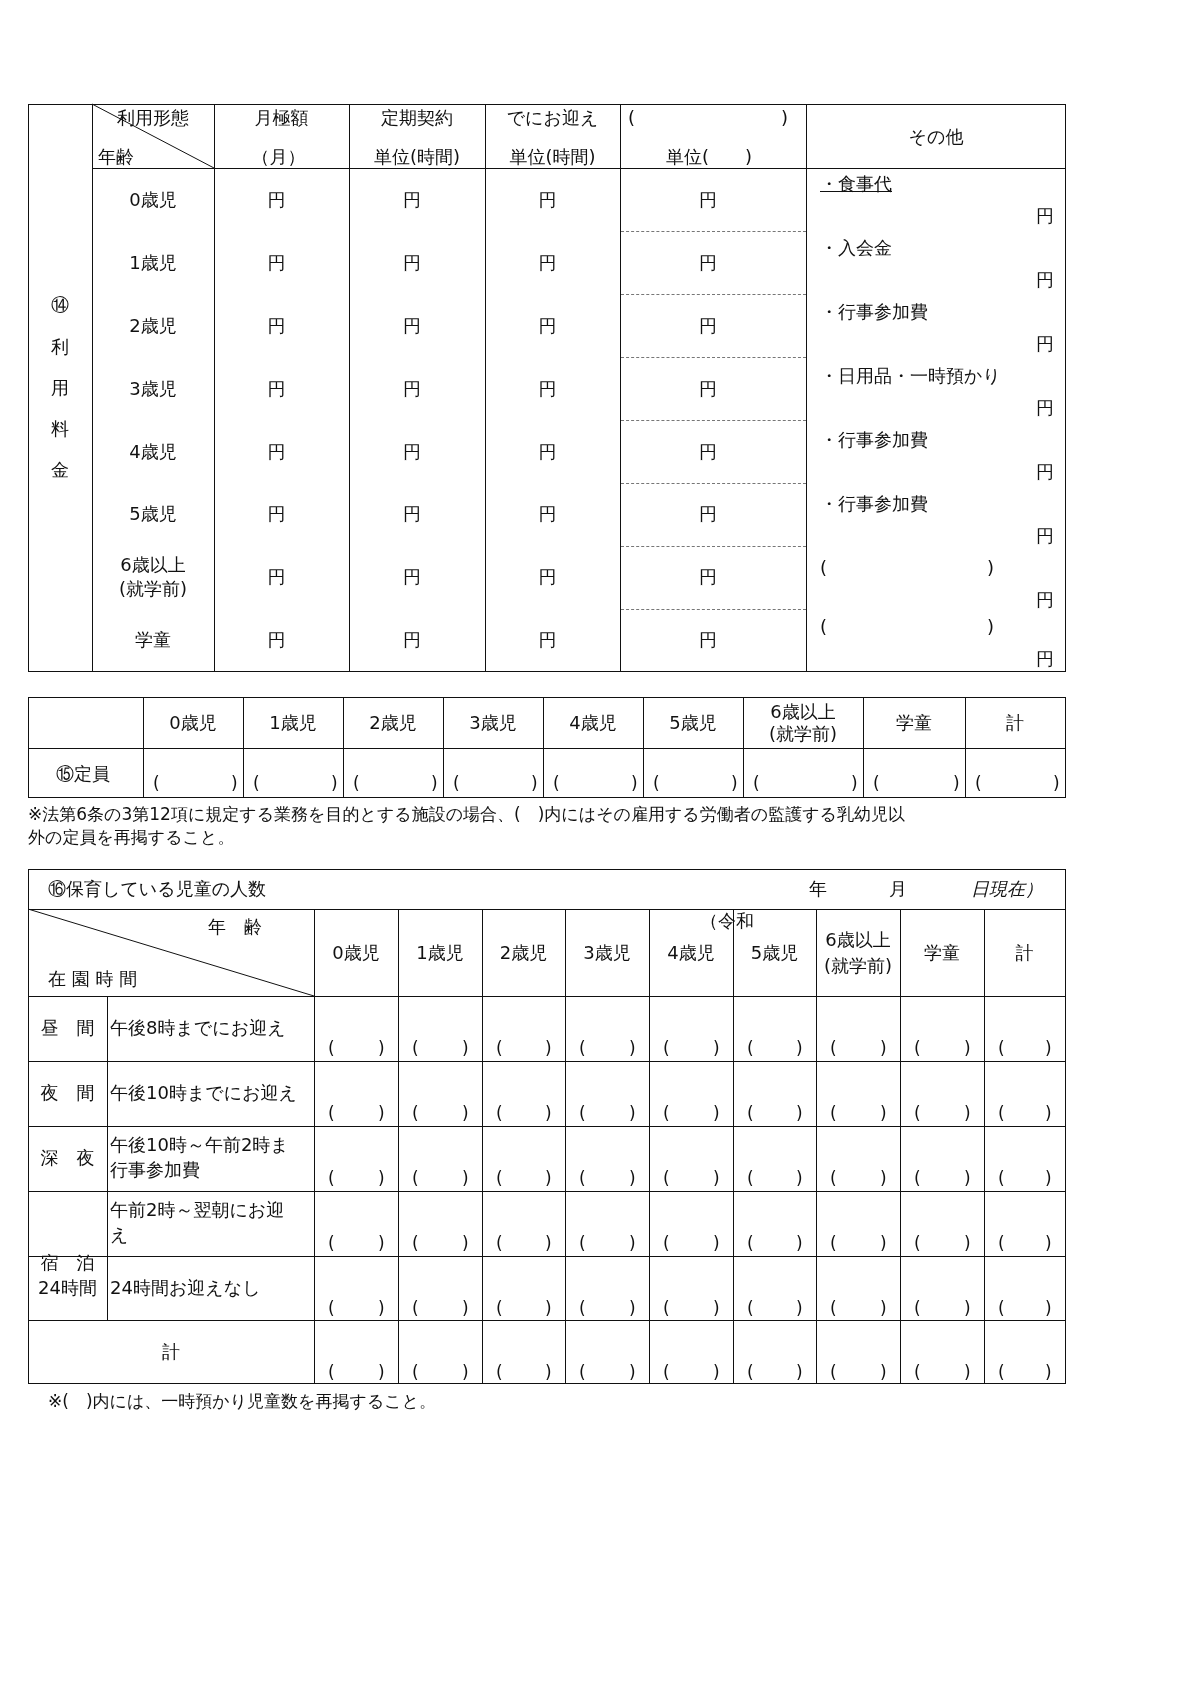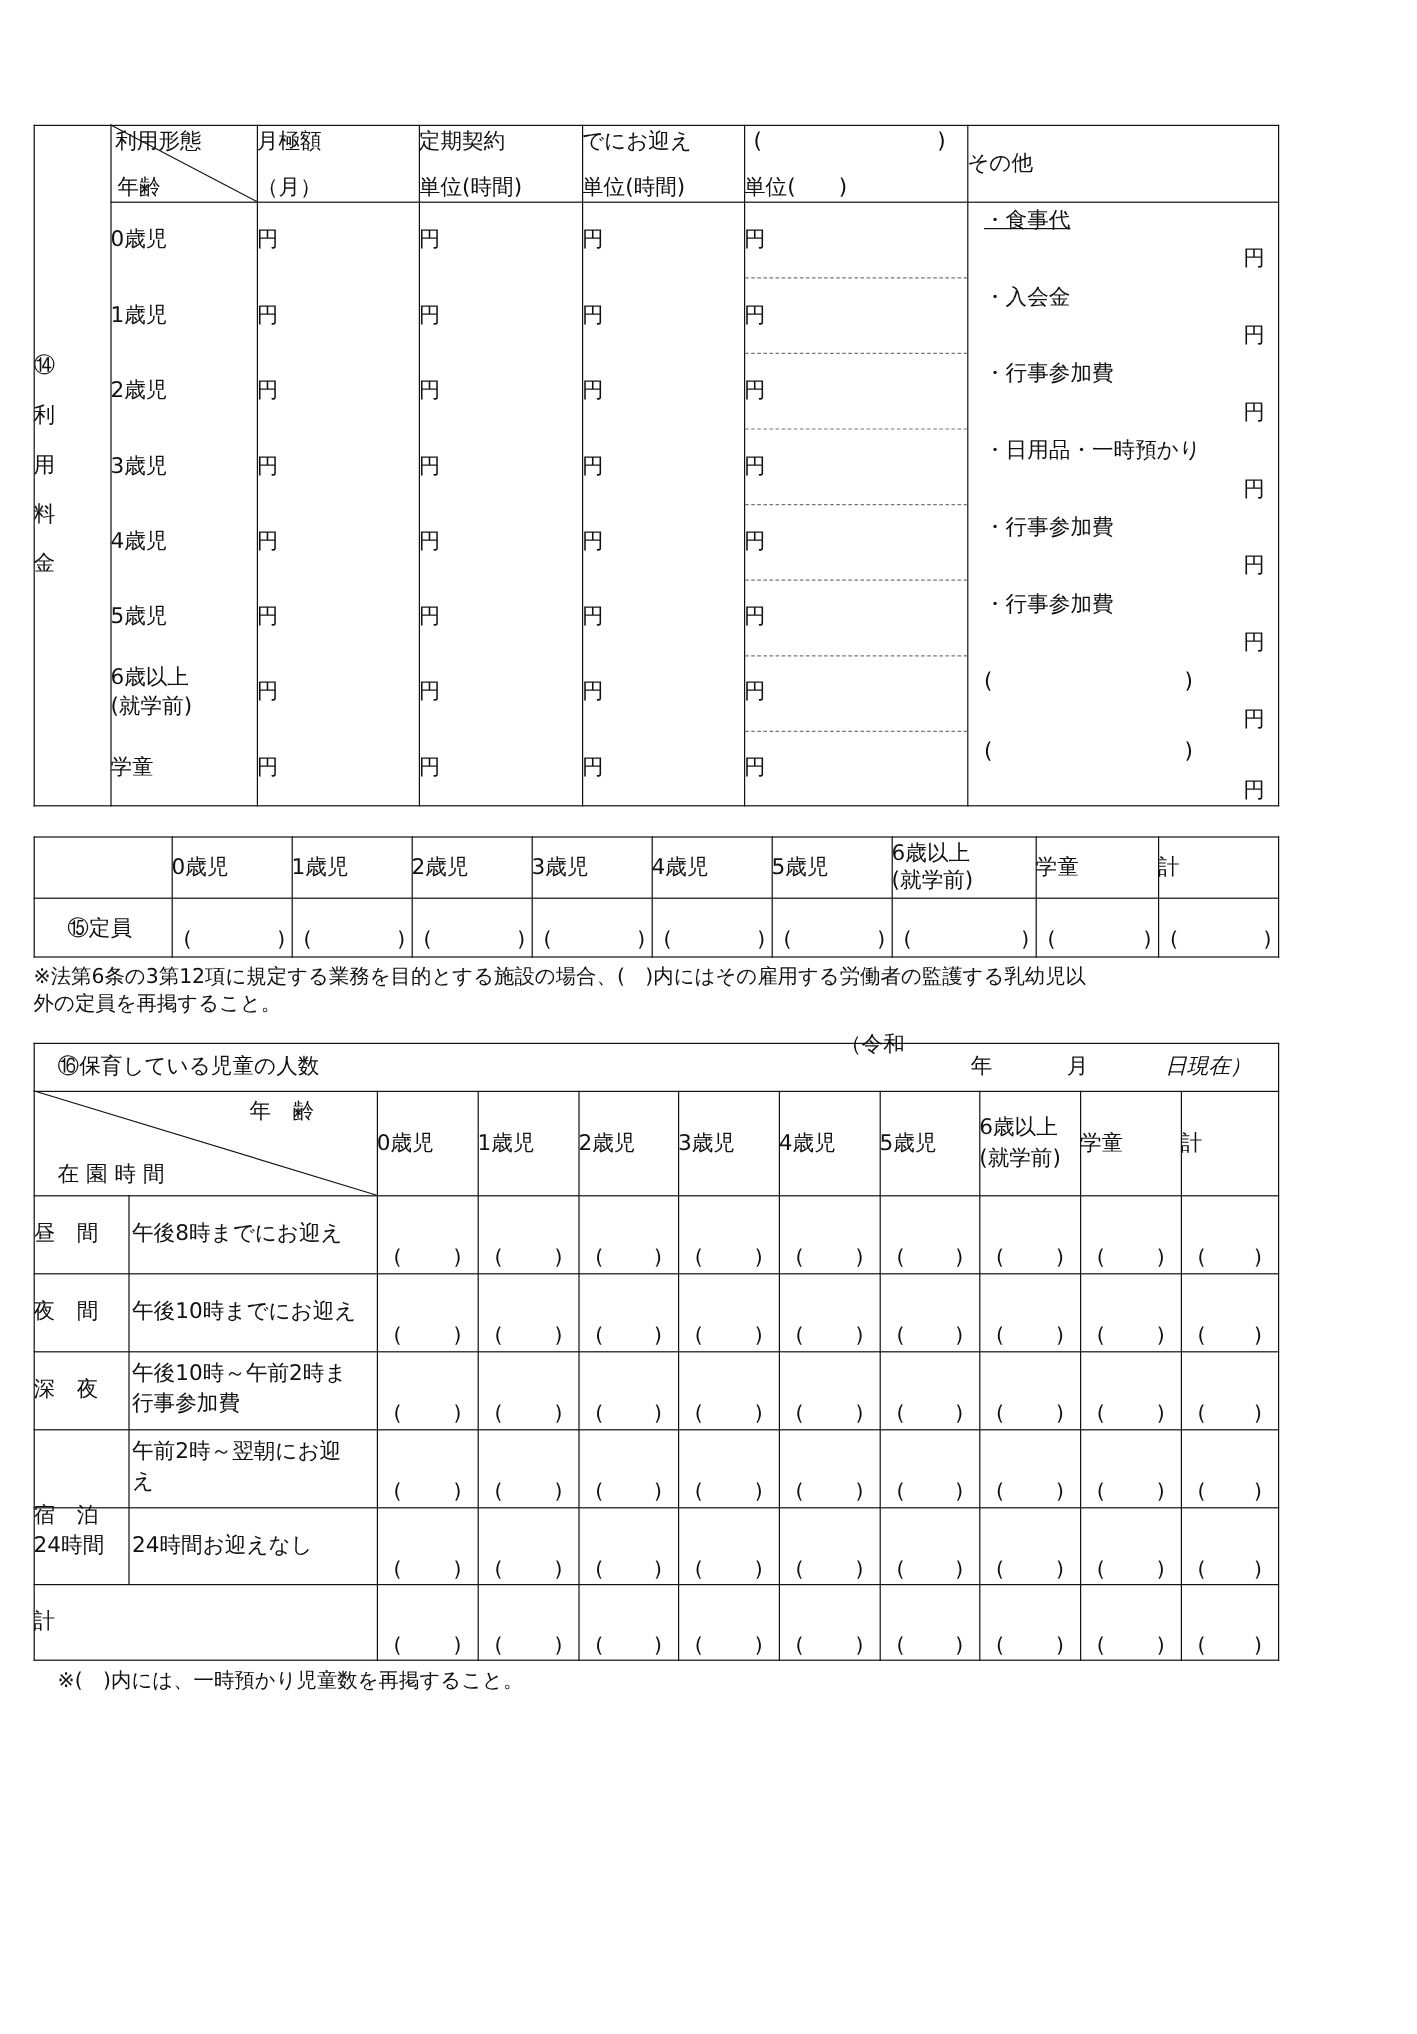--- a/index.html
+++ b/index.html
@@ -3,22 +3,22 @@
 <meta charset="utf-8">
 <style>
   html, body { margin:0; padding:0; background:#ffffff; }
   body { width:1181px; height:1695px; position:relative; overflow:hidden;
          font-family:"DejaVu Sans", "Liberation Sans", sans-serif; color:#111; }
   .abs { position:absolute; }
   .line-h { position:absolute; height:0; border-top:1.5px solid #111; }
   .line-v { position:absolute; width:0; border-left:1.5px solid #111; }
   .dash-h { position:absolute; height:0; border-top:1px dashed #777; }
   .txt { position:absolute; font-size:18px; line-height:22px; white-space:nowrap; }
-  .c { }
-  .r { text-align:left; }
+  .c { text-align:center; }
+  .r { text-align:center; }
   .small { font-size:17px; }
   .paren { position:absolute; font-size:17px; line-height:20px; }
   svg.diag { position:absolute; overflow:visible; }
 </style>
 </head>
 <body>
 
 <div id="fees-table">
 
   <div class="line-h" style="left:28px; top:104px; width:1038px;"></div>
@@ -233,21 +233,21 @@
       <div class="line-v" style="left:816px; top:909px; height:475px;"></div>
       <div class="line-v" style="left:900px; top:909px; height:475px;"></div>
       <div class="line-v" style="left:984px; top:909px; height:475px;"></div>
     </div>
 
   <svg class="diag" style="left:28px; top:909px;" width="286" height="87">
     <line x1="0" y1="0" x2="286" y2="87" stroke="#111" stroke-width="1"></line>
   </svg>
 
   <div class="txt" style="left:48px; top:878px;">⑯保育している児童の人数</div>
-  <div class="txt" style="left:700px; top:860px;text-align:right;">
+  <div class="txt" style="left:700px; top:910px;text-align:right;">
     <span>（令和</span>
   </div>
   <div class="txt" style="left:809px; top:878px;">年</div>
   <div class="txt" style="left:889px; top:878px;">月</div>
   <div class="txt" style="left:971px; top:878px;font-style:italic;">日現在）</div>
 
   <div class="txt" style="left:208px; top:916px;">年　齢</div>
   <div class="txt" style="left:48px; top:968px;">在 園 時 間</div>
 
   <div id="ch-headers">

